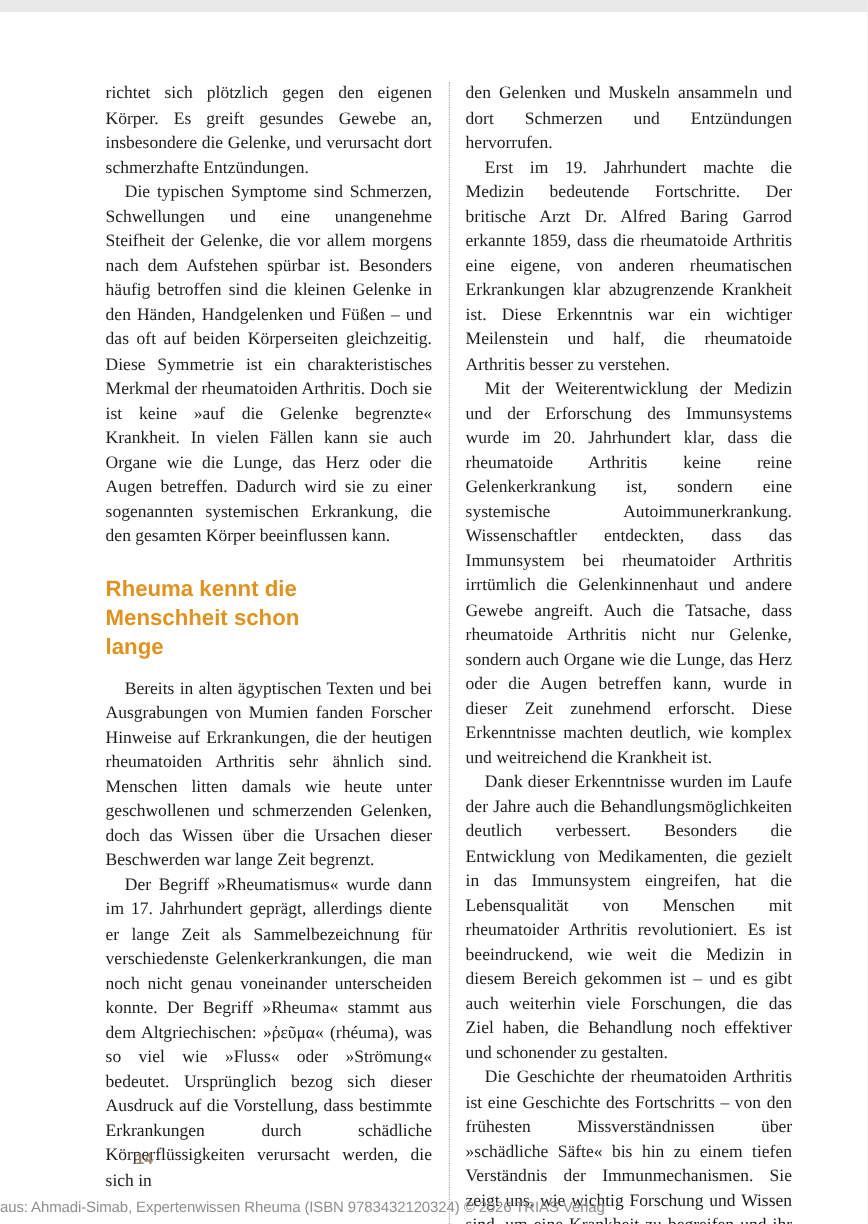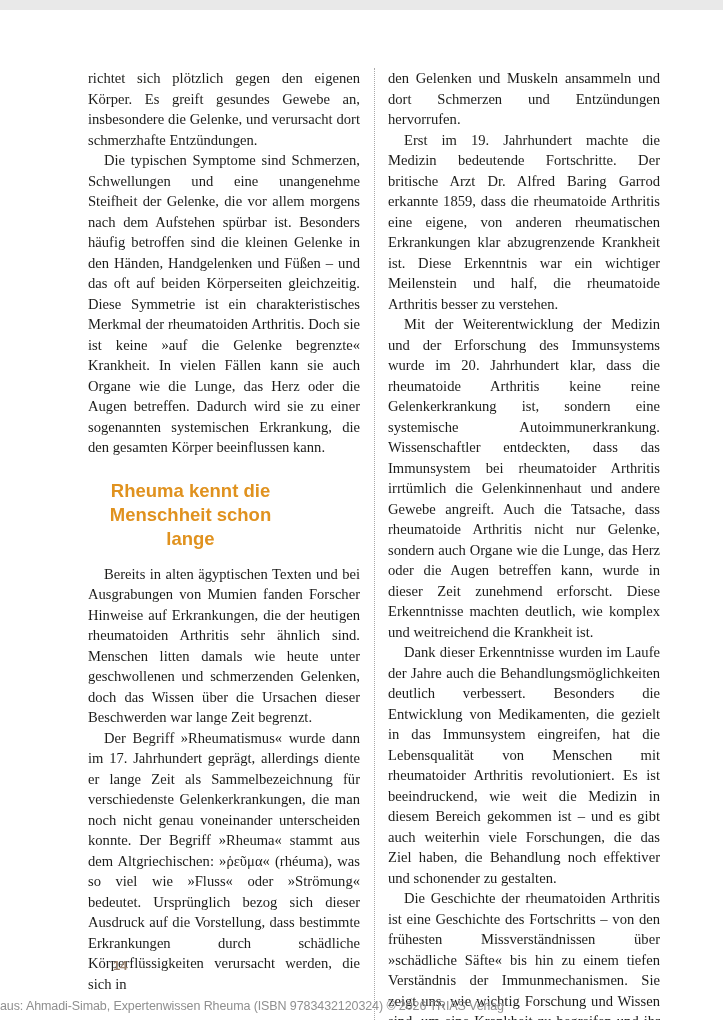--- a/index.html
+++ b/index.html
@@ -45,21 +45,21 @@
     align-self: stretch;
   }
   h2.section-heading {
     font-family: "Liberation Sans", "DejaVu Sans", sans-serif;
     font-weight: bold;
     color: var(--accent);
     font-size: 18.5px;
     line-height: 24px;
     margin: 21px 0 13px 0;
     max-width: 205px;
-    text-align: center;
+    text-align: left;
     text-indent: 0;
   }
   .footer {
     position: absolute;
     top: 948px;
     left: 113px;
     display: flex;
     align-items: flex-end;
     font-family: "Liberation Sans", "DejaVu Sans", sans-serif;
   }

